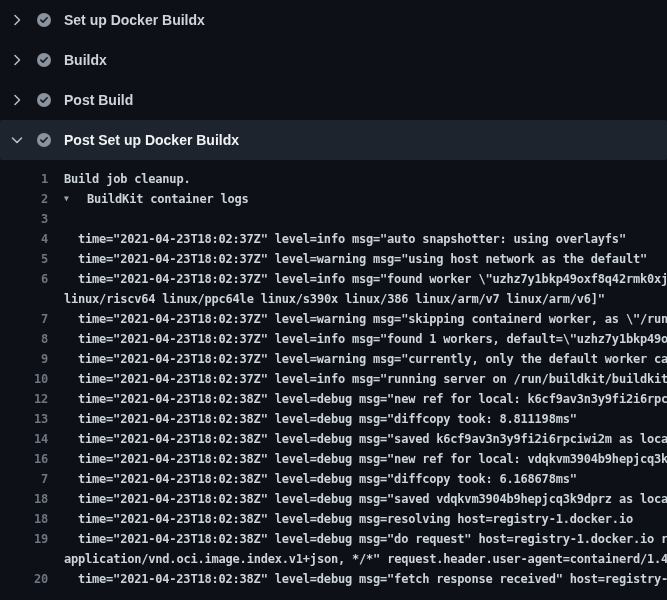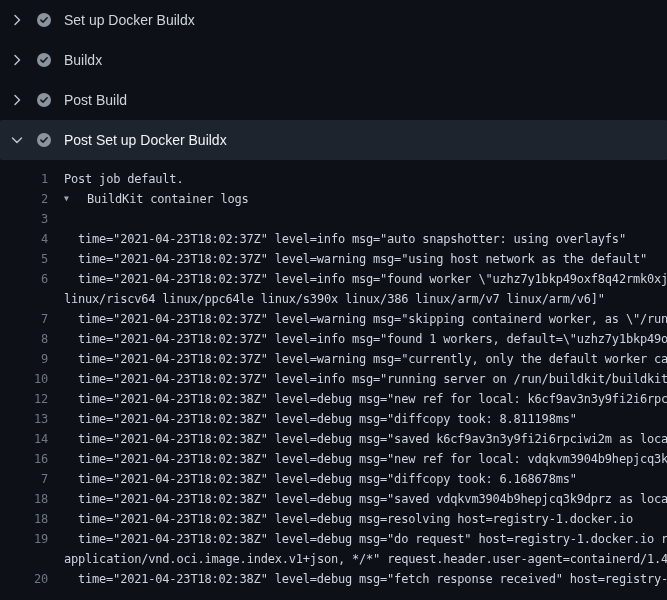--- a/index.html
+++ b/index.html
@@ -16,21 +16,21 @@
     --toggle: #9da7b1;
   }
   * { box-sizing: border-box; }
   html, body {
     margin: 0; padding: 0;
     width: 667px; height: 600px;
     overflow: hidden;
     background: var(--bg);
     font-family: "Liberation Sans", "DejaVu Sans", sans-serif;
   }
-  .app { width: 667px; height: 600px; overflow: hidden; }
+  .app { width: 667px; height: 600px; overflow: hidden; font-weight: bold; }
 
   
   .steps { width: 100%; }
   .step {
     display: flex; align-items: center;
     height: 40px; width: 100%;
     cursor: pointer;
   }
   .step .chev {
     width: 16px; height: 16px;
@@ -148,21 +148,21 @@
         <path d="M11.6 5.4L6.9 10.4 4.4 8.1" stroke="var(--check-mark)" stroke-width="1.8" fill="none" stroke-linecap="round" stroke-linejoin="round"></path>
       </svg>
     </span>
     <span class="label">Post Set up Docker Buildx</span>
   </div>
 </div>
   <div class="log">
   <div class="row">
     <span class="num">1</span>
     
-    <span class="txt">Post job default.</span>
+    <span class="txt">Build job cleanup.</span>
   </div>
 
   <div class="row">
     <span class="num">2</span>
     <span class="toggle">▼</span>
     <span class="txt g">BuildKit container logs</span>
   </div>
 
   <div class="row">
     <span class="num">3</span>

